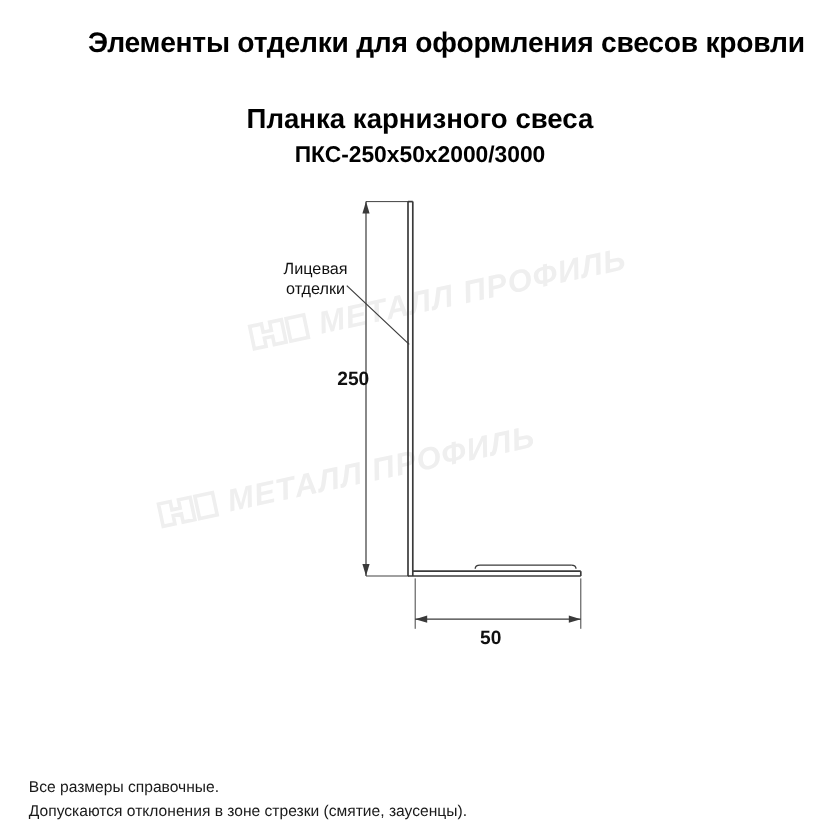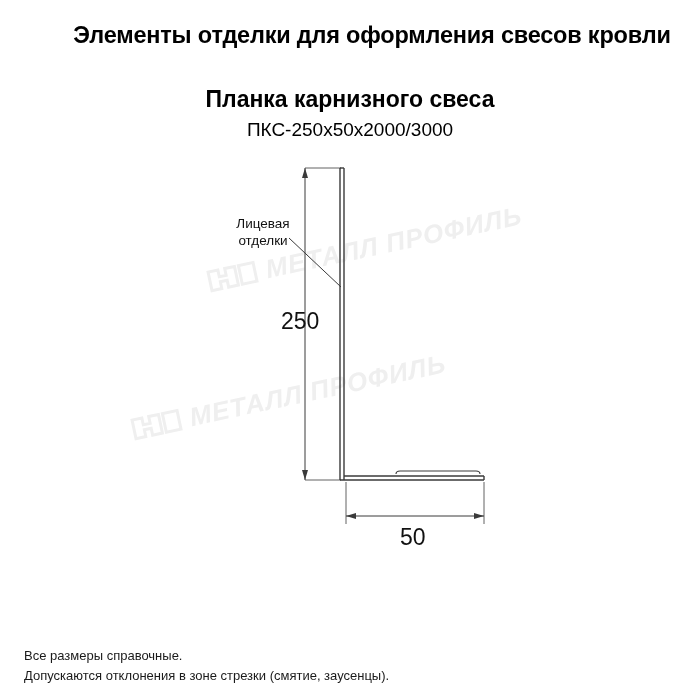--- a/index.html
+++ b/index.html
@@ -43,21 +43,21 @@
     font-weight: bold;
     color: #000000;
   }
   .title-code {
     position: absolute;
     top: 119px;
     left: 0;
     width: 700px;
     text-align: center;
     font-size: 19px;
-    font-weight: normal;
+    font-weight: bold;
     color: #000000;
   }
 
   
   .drawing {
     position: absolute;
     top: 0;
     left: 0;
     width: 700px;
     height: 700px;
@@ -92,22 +92,23 @@
   }
   .lbl-face {
     left: 221px;
     top: 215px;
     text-align: center;
     line-height: 17px;
     width: 84px;
   }
   .dim-text {
     position: absolute;
-    font-size: 23px;
+    font-size: 16px;
     color: #111111;
+    font-weight: bold;
   }
   .dim-250 { left: 281px; top: 308px; }
   .dim-50  { left: 400px; top: 524px; }
 
   
   .note {
     position: absolute;
     left: 24px;
     font-size: 13px;
     color: #1a1a1a;

